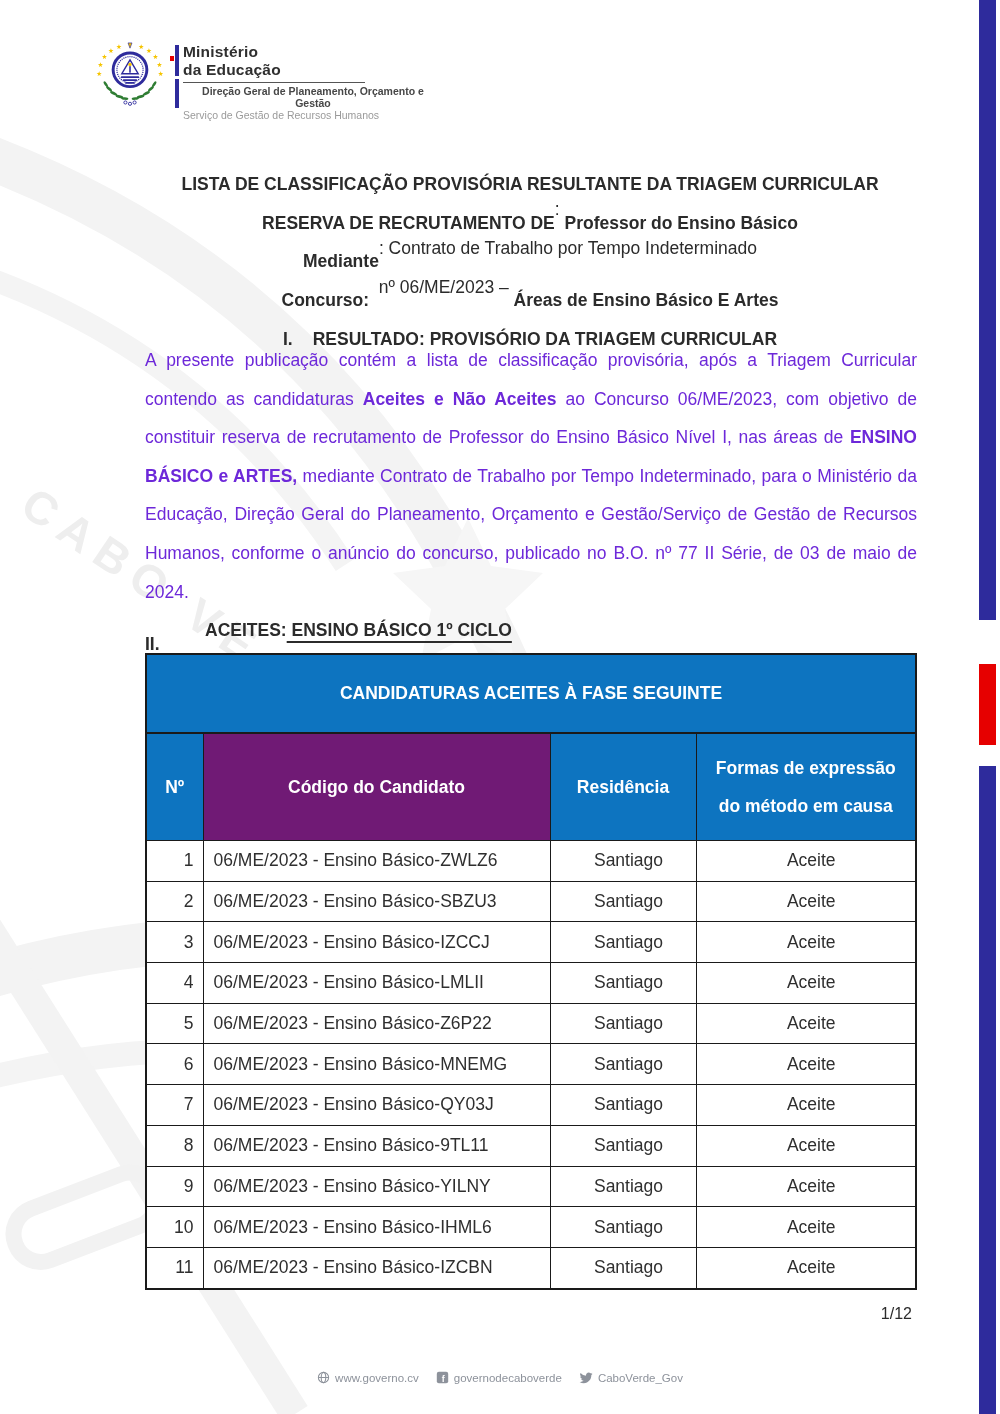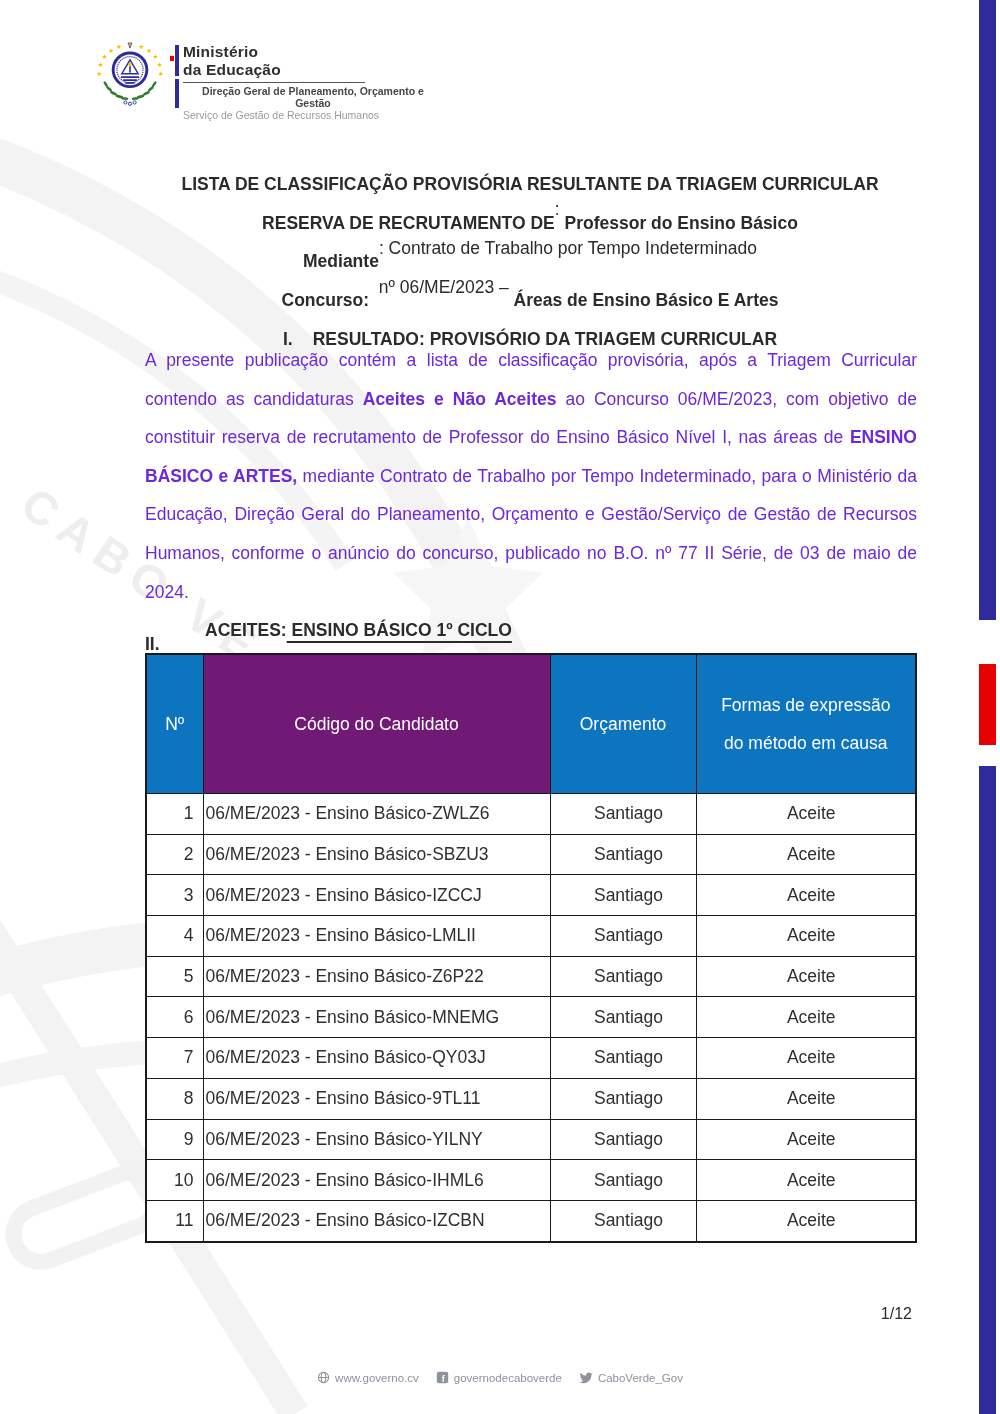--- a/index.html
+++ b/index.html
@@ -37,25 +37,25 @@
   .heading2{position:absolute;top:611px;left:145px;height:38px;display:flex;align-items:center;
             font-size:17.5px;font-weight:bold;color:#2b2b2b;white-space:pre;}
   .heading2 .numeral{display:inline-block;width:60px;margin-top:28px;}
   
   .doc-table{position:absolute;top:653px;left:145px;border-collapse:collapse;table-layout:fixed;
              width:770px;font-size:17.5px;color:#2f2f2f;}
   .doc-table td,.doc-table th{border:1px solid #1a1a1a;}
   .doc-table{border:2px solid #1a1a1a;}
   .banner-cell{height:75px;color:#fff;font-weight:bold;text-align:center;vertical-align:middle;
                border-bottom:2px solid #1a1a1a !important;font-size:17.5px;}
-  .head-row th{height:106px;color:#fff;font-weight:normal;text-align:center;vertical-align:middle;
-               line-height:38px;padding:16px 18px;}
+  .head-row th{height:106px;color:#fff;font-weight:bold;text-align:center;vertical-align:middle;
+               line-height:38px;padding:0 18px;}
   .doc-table tbody td{height:37.7px;vertical-align:middle;background:#fff;}
   .doc-table tbody td.num{text-align:right;padding-right:9px;}
-  .doc-table tbody td.code{text-align:left;padding-left:2px;}
+  .doc-table tbody td.code{text-align:left;padding-left:10px;}
   .doc-table tbody td.ctr{text-align:center;padding-left:12px;}
   
   .pagenum{position:absolute;top:1305px;right:88px;font-size:16px;color:#2b2b2b;}
   .footer{position:absolute;top:1339px;left:0;width:1000px;display:flex;justify-content:center;
           align-items:center;gap:9px;font-size:11.5px;color:#8d929b;margin-top:32px;}
   .footer .icon{display:inline-flex;align-items:center;}
   .footer .item{display:inline-flex;align-items:center;gap:5px;margin:0 4px;}
 </style>
 </head>
 <body>
@@ -157,24 +157,27 @@
   </div>
 
   <table class="doc-table">
     <colgroup>
         <col style="width:57px">
         <col style="width:347px">
         <col style="width:146px">
         <col style="width:220px">
       </colgroup>
     <thead>
+      <tr>
+        <td class="banner-cell" colspan="4" style="background:#0d74c0">CANDIDATURAS ACEITES À FASE SEGUINTE</td>
+      </tr>
       <tr class="head-row">
         <th style="background:#0d74c0">Nº</th>
         <th style="background:#701a75">Código do Candidato</th>
-        <th style="background:#0d74c0">Orçamento</th>
+        <th style="background:#0d74c0">Residência</th>
         <th style="background:#0d74c0">Formas de expressão do método em causa</th>
       </tr>
     </thead>
     <tbody>
         <tr>
           <td class="num">1</td>
           <td class="code">06/ME/2023 - Ensino Básico-ZWLZ6</td>
           <td class="ctr">Santiago</td>
           <td class="ctr">Aceite</td>
         </tr>

